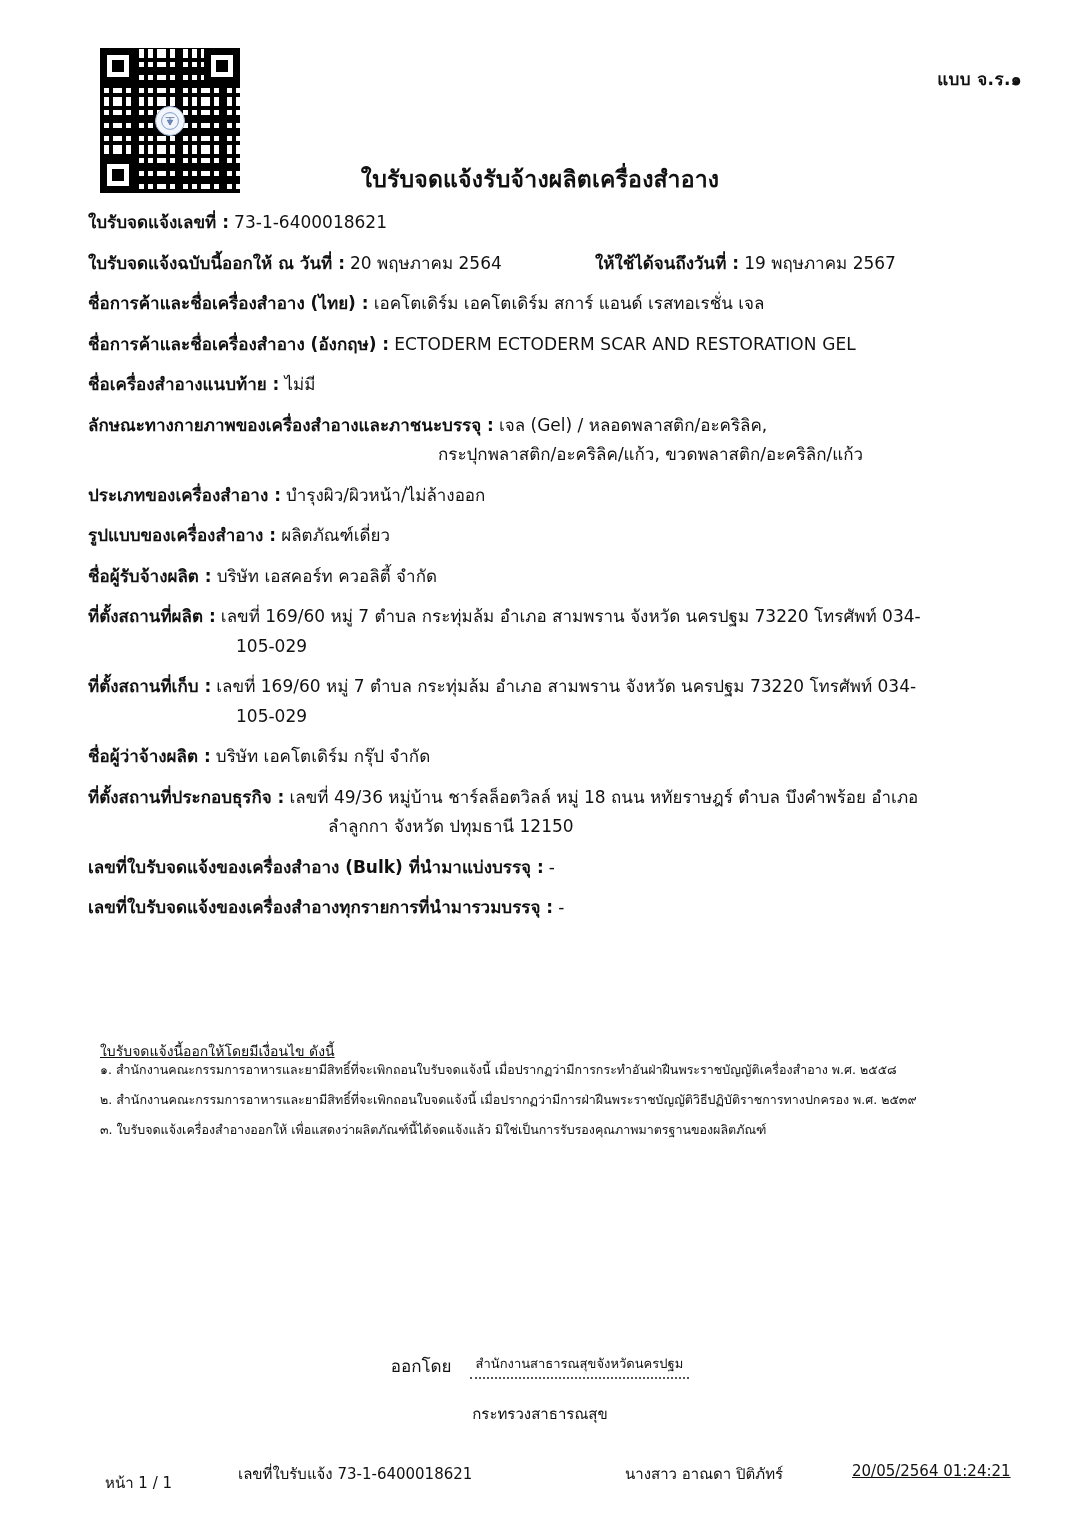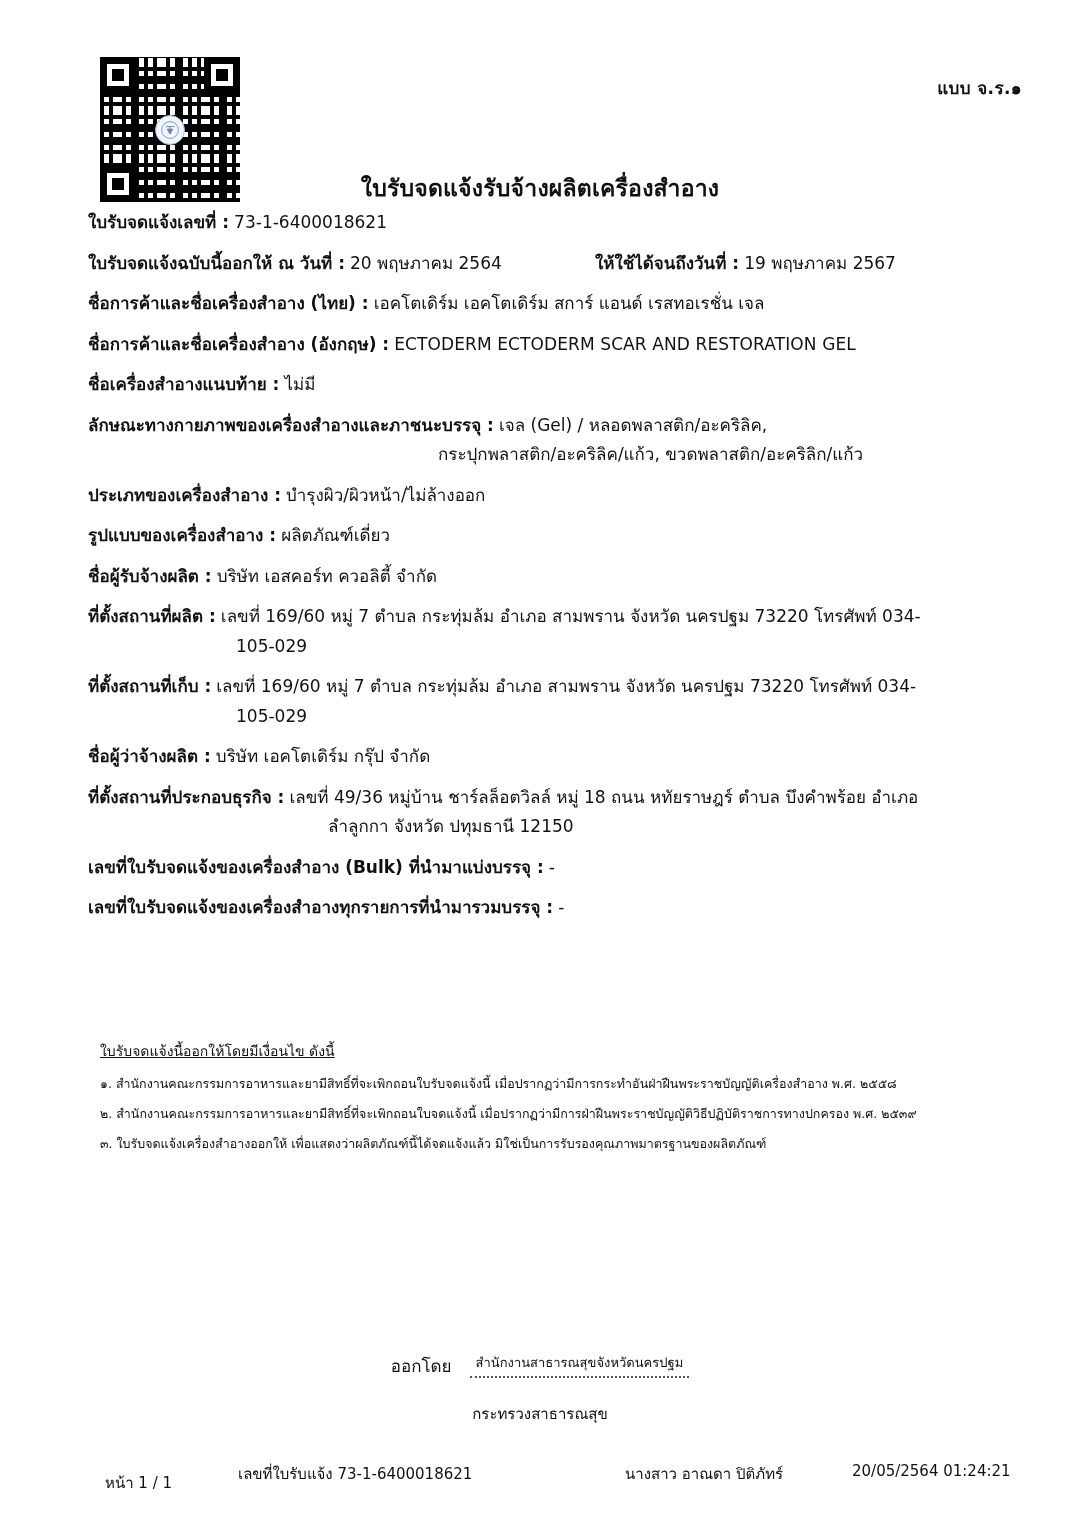--- a/index.html
+++ b/index.html
@@ -22,21 +22,21 @@
     position: absolute;
     left: 0; top: 0;
     width: 1080px;
     height: 1533px;
     background: #fff;
   }
 
   
   .header {
     position: absolute;
-    left: 0; top: 12px;
+    left: 0; top: 3px;
     width: 1080px;
     height: 215px;
   }
   .qr-wrap {
     position: absolute;
     left: 100px;
     top: 45px;
     width: 140px;
     height: 150px;
   }
@@ -147,41 +147,40 @@
   
   .conditions {
     position: absolute;
     left: 100px;
     top: 1040px;
     width: 900px;
   }
   .cond-heading {
     font-size: 14px;
     text-decoration: underline;
-    margin-bottom: 14px;
     display: inline-block;
   }
   .cond-item {
     font-size: 12.5px;
     line-height: 1.35;
     margin-bottom: 13px;
     white-space: nowrap;
   }
 
   
   .signature {
     position: absolute;
     left: 0;
     top: 1352px;
     width: 1080px;
     text-align: center;
   }
   .sig-line {
     display: inline-flex;
-    align-items: flex-start;
+    align-items: flex-end;
     gap: 18px;
   }
   .sig-by {
     font-size: 17px;
   }
   .sig-office {
     font-size: 13px;
     border-bottom: 2px dotted #555;
     padding: 0 6px 3px 6px;
     font-family: Liberation Serif, serif;
@@ -196,21 +195,21 @@
     position: absolute;
     left: 0;
     top: 1462px;
     width: 1080px;
     height: 40px;
     font-size: 15px;
   }
   .f-page      { position: absolute; left: 105px;  top: 9px; }
   .f-docno     { position: absolute; left: 222px;  top: 0; margin-left: 16px; }
   .f-officer   { position: absolute; left: 625px;  top: 0; }
-  .f-timestamp { position: absolute; left: 852px;  top: 0; }
+  .f-timestamp { position: absolute; left: 852px;  top: 0; text-decoration: underline; }
 </style>
 </head>
 <body>
 
 <div class="page">
 
   <div class="header">
 
     <div class="qr-wrap">
       <div class="qr-code">

